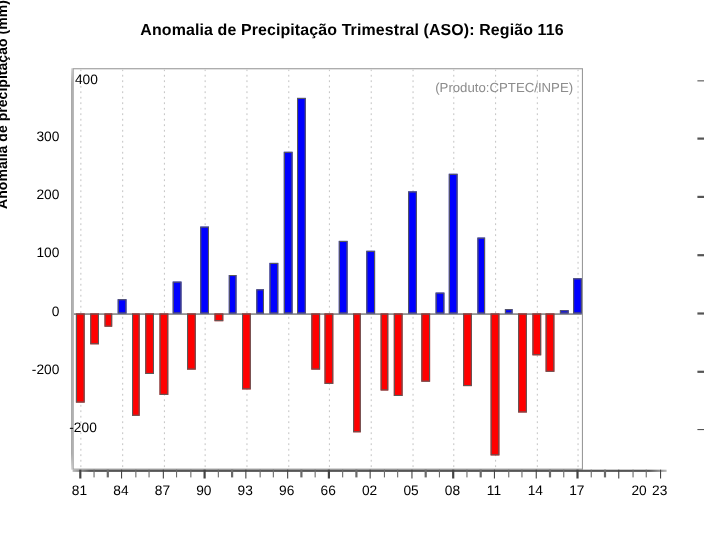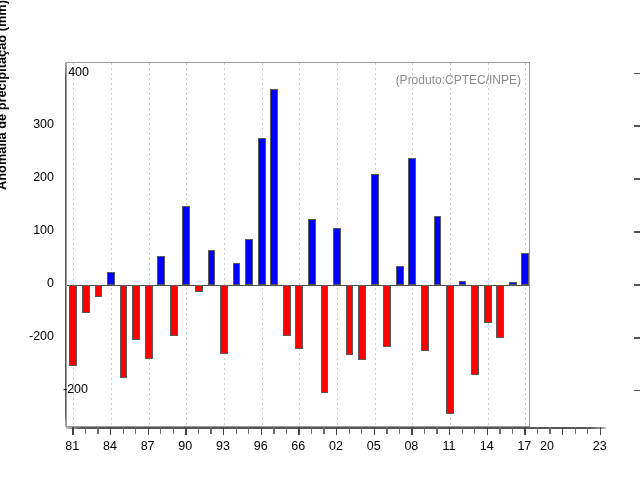--- a/index.html
+++ b/index.html
@@ -54,20 +54,21 @@
   }
   #source-note{
     position:absolute;right:8px;top:10px;font-size:12px;color:#8c8c8c;white-space:nowrap;
   }
 </style>
 </head>
 <body>
 
 <div id="root">
 
+  <div id="chart-title">Anomalia de Precipitação Trimestral (ASO): Região 116</div>
 
   <div id="y-axis-title">Anomalia de precipitação (mm)</div>
 
   <div id="y-axis">
     <div class="spine"></div>
   </div>
 
   <div id="plot-frame">
     <div id="plot-inner">
         <div class="vgrid" style="left: 534px;"></div>
@@ -180,21 +181,21 @@
       <div class="xtick" style="left: 408.14px;"></div>
       <div class="xtick major" style="left: 420.698px;"></div>
       <div class="xlabel" style="left: 420.698px;">14</div>
       <div class="xtick" style="left: 433.256px;"></div>
       <div class="xtick" style="left: 445.814px;"></div>
       <div class="xtick major" style="left: 458.372px;"></div>
       <div class="xlabel" style="left: 458.372px;">17</div>
       <div class="xtick" style="left: 470.93px;"></div>
       <div class="xtick" style="left: 483.488px;"></div>
       <div class="xtick major" style="left: 496.047px;"></div>
-      <div class="xlabel" style="left: 481px;">20</div>
+      <div class="xlabel" style="left: 515px;">20</div>
       <div class="xtick" style="left: 508.605px;"></div>
       <div class="xtick" style="left: 521.163px;"></div>
       <div class="xtick major" style="left: 533.721px;"></div>
       <div class="xlabel" style="left: 533.721px;">23</div>
     </div>
 
 <div class="ytick" style="top: 72.5797px; position: absolute; right: -1px;"></div>
     <div class="ylabel" style="position: absolute; right: 551px; top: 64.5797px;">400</div>
     <div class="ytick" style="top: 125.478px; position: absolute; right: -1px;"></div>
     <div class="ylabel" style="position: absolute; right: 586px; top: 117.478px;">300</div>

